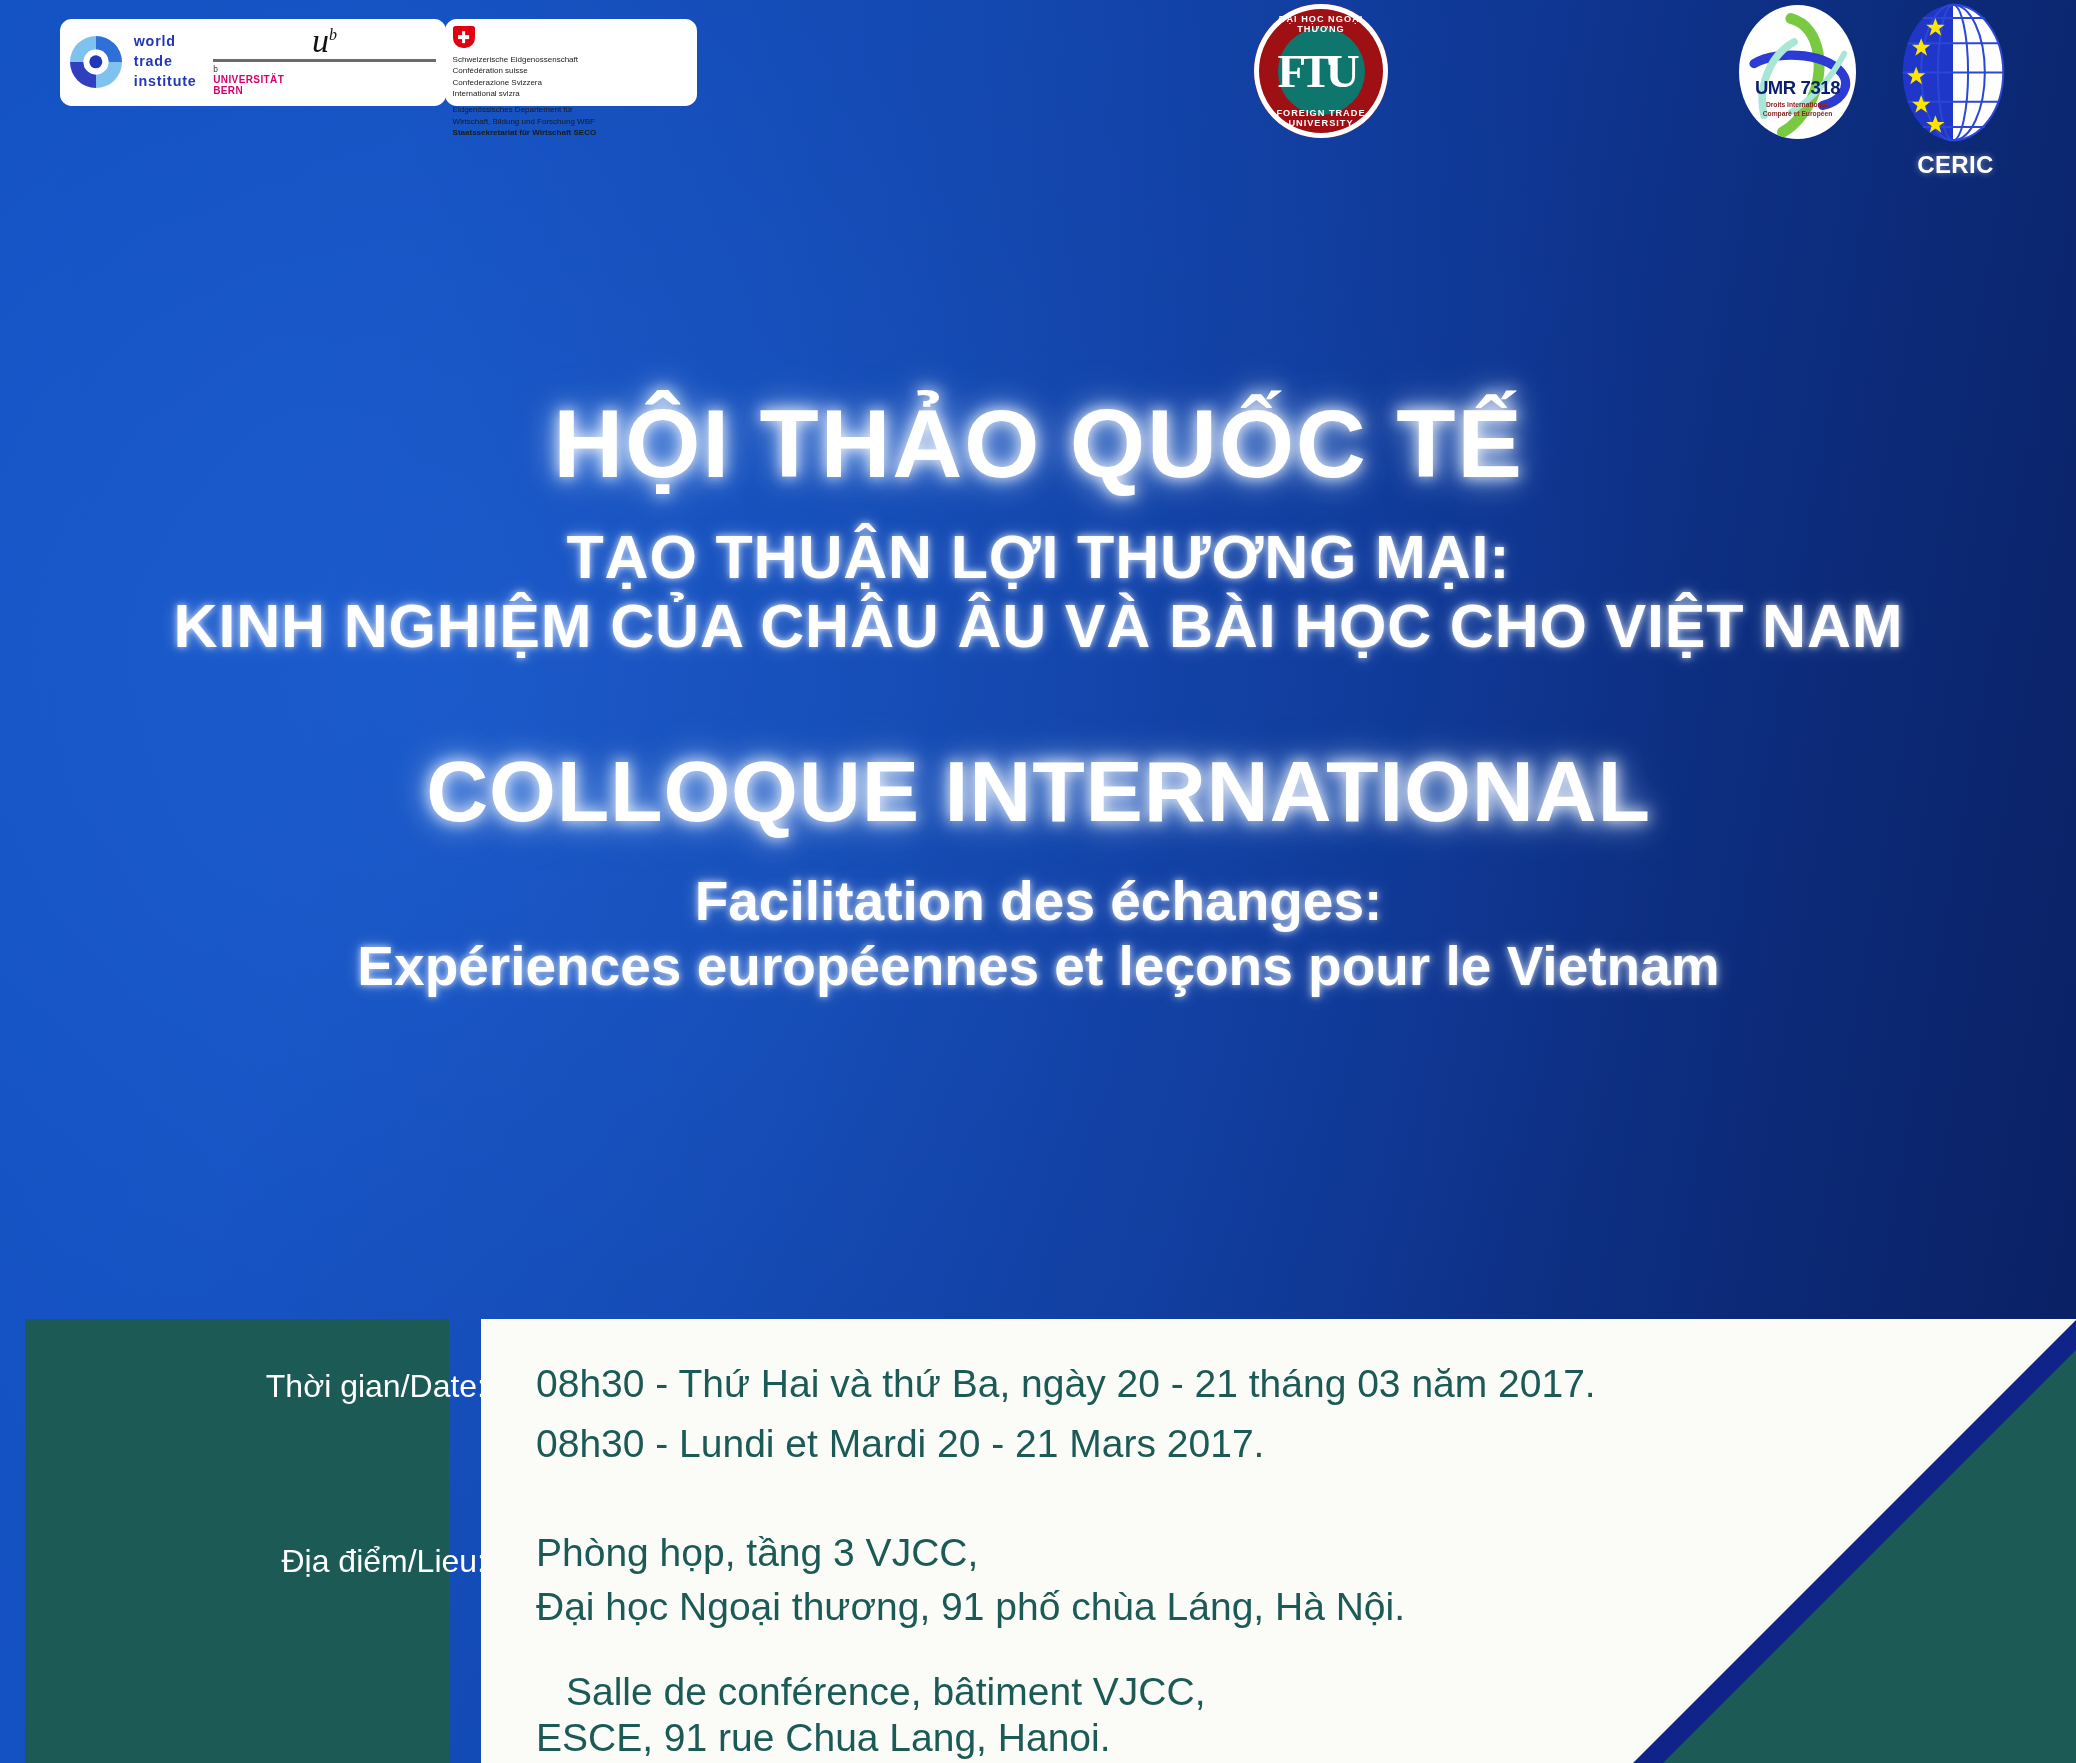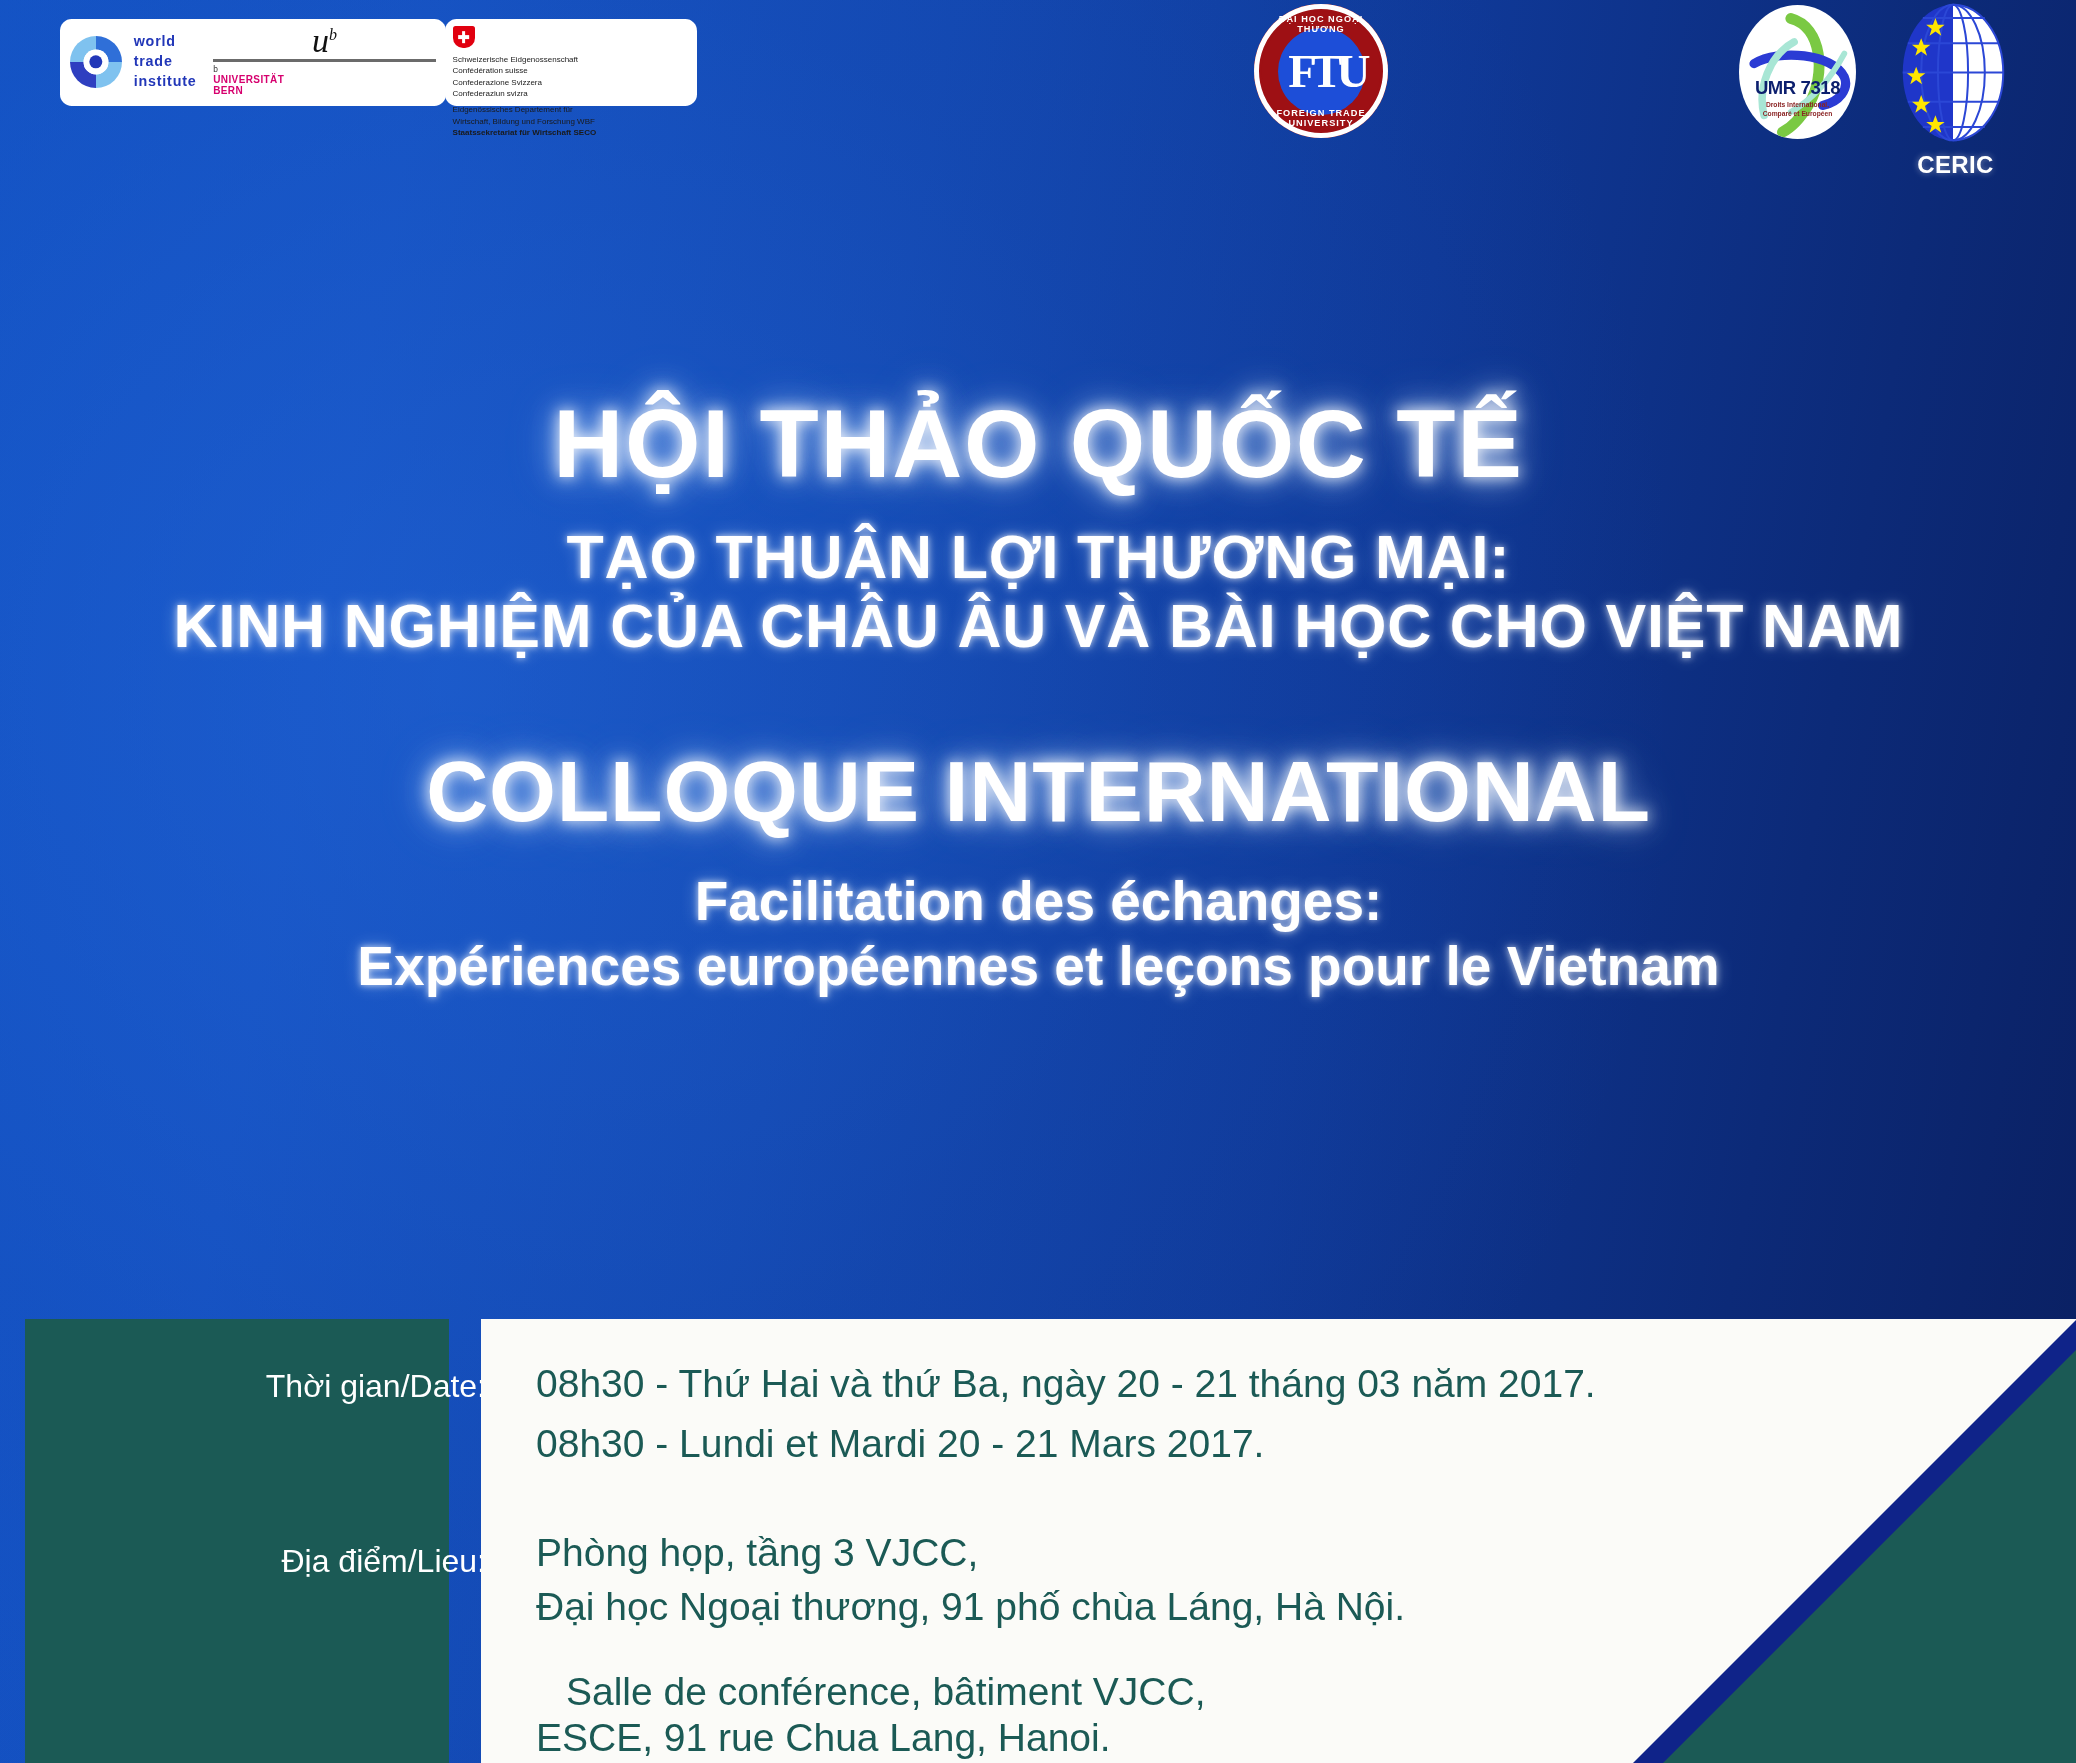--- a/index.html
+++ b/index.html
@@ -158,22 +158,22 @@
     left: 1254px; top: 4.2px;
     width: 134px; height: 134px;
     border-radius: 50%;
     background: #9e1014;
     box-shadow: inset 0 0 0 5px #ffffff, inset 0 0 0 7.6px #9e1014;
     display: flex; align-items: center; justify-content: center;
   }
   #ftu-inner {
     width: 87px; height: 87px;
     border-radius: 50%;
-    background: #1d4ed8;
-    display: flex; align-items: center; justify-content: flex-end;
+    background: #0f766e;
+    display: flex; align-items: center; justify-content: flex-start;
   }
   #ftu-mark {
     font-family: "Liberation Serif", serif;
     font-size: 47px;
     font-weight: 700;
     color: #ffffff;
     letter-spacing: -5.9px;
     line-height: 1;
   }
   #ftu-top-text, #ftu-bot-text {
@@ -431,21 +431,21 @@
         </div>
       </div>
     </div>
 
     <div id="logo-seco" class="logo-card">
       <div id="swiss-shield"></div>
       <div id="seco-lines">
         <div>Schweizerische Eidgenossenschaft</div>
         <div>Confédération suisse</div>
         <div>Confederazione Svizzera</div>
-        <div>Confederaziun svizra</div>
+        <div>International svizra</div>
         <span class="gap"></span>
         <div>Eidgenössisches Departement für</div>
         <div>Wirtschaft, Bildung und Forschung WBF</div>
         <div class="bold">Staatssekretariat für Wirtschaft SECO</div>
       </div>
     </div>
 
     <div id="logo-ftu">
       <div id="ftu-top-text">ĐẠI HỌC NGOẠI THƯƠNG</div>
       <div id="ftu-inner">

